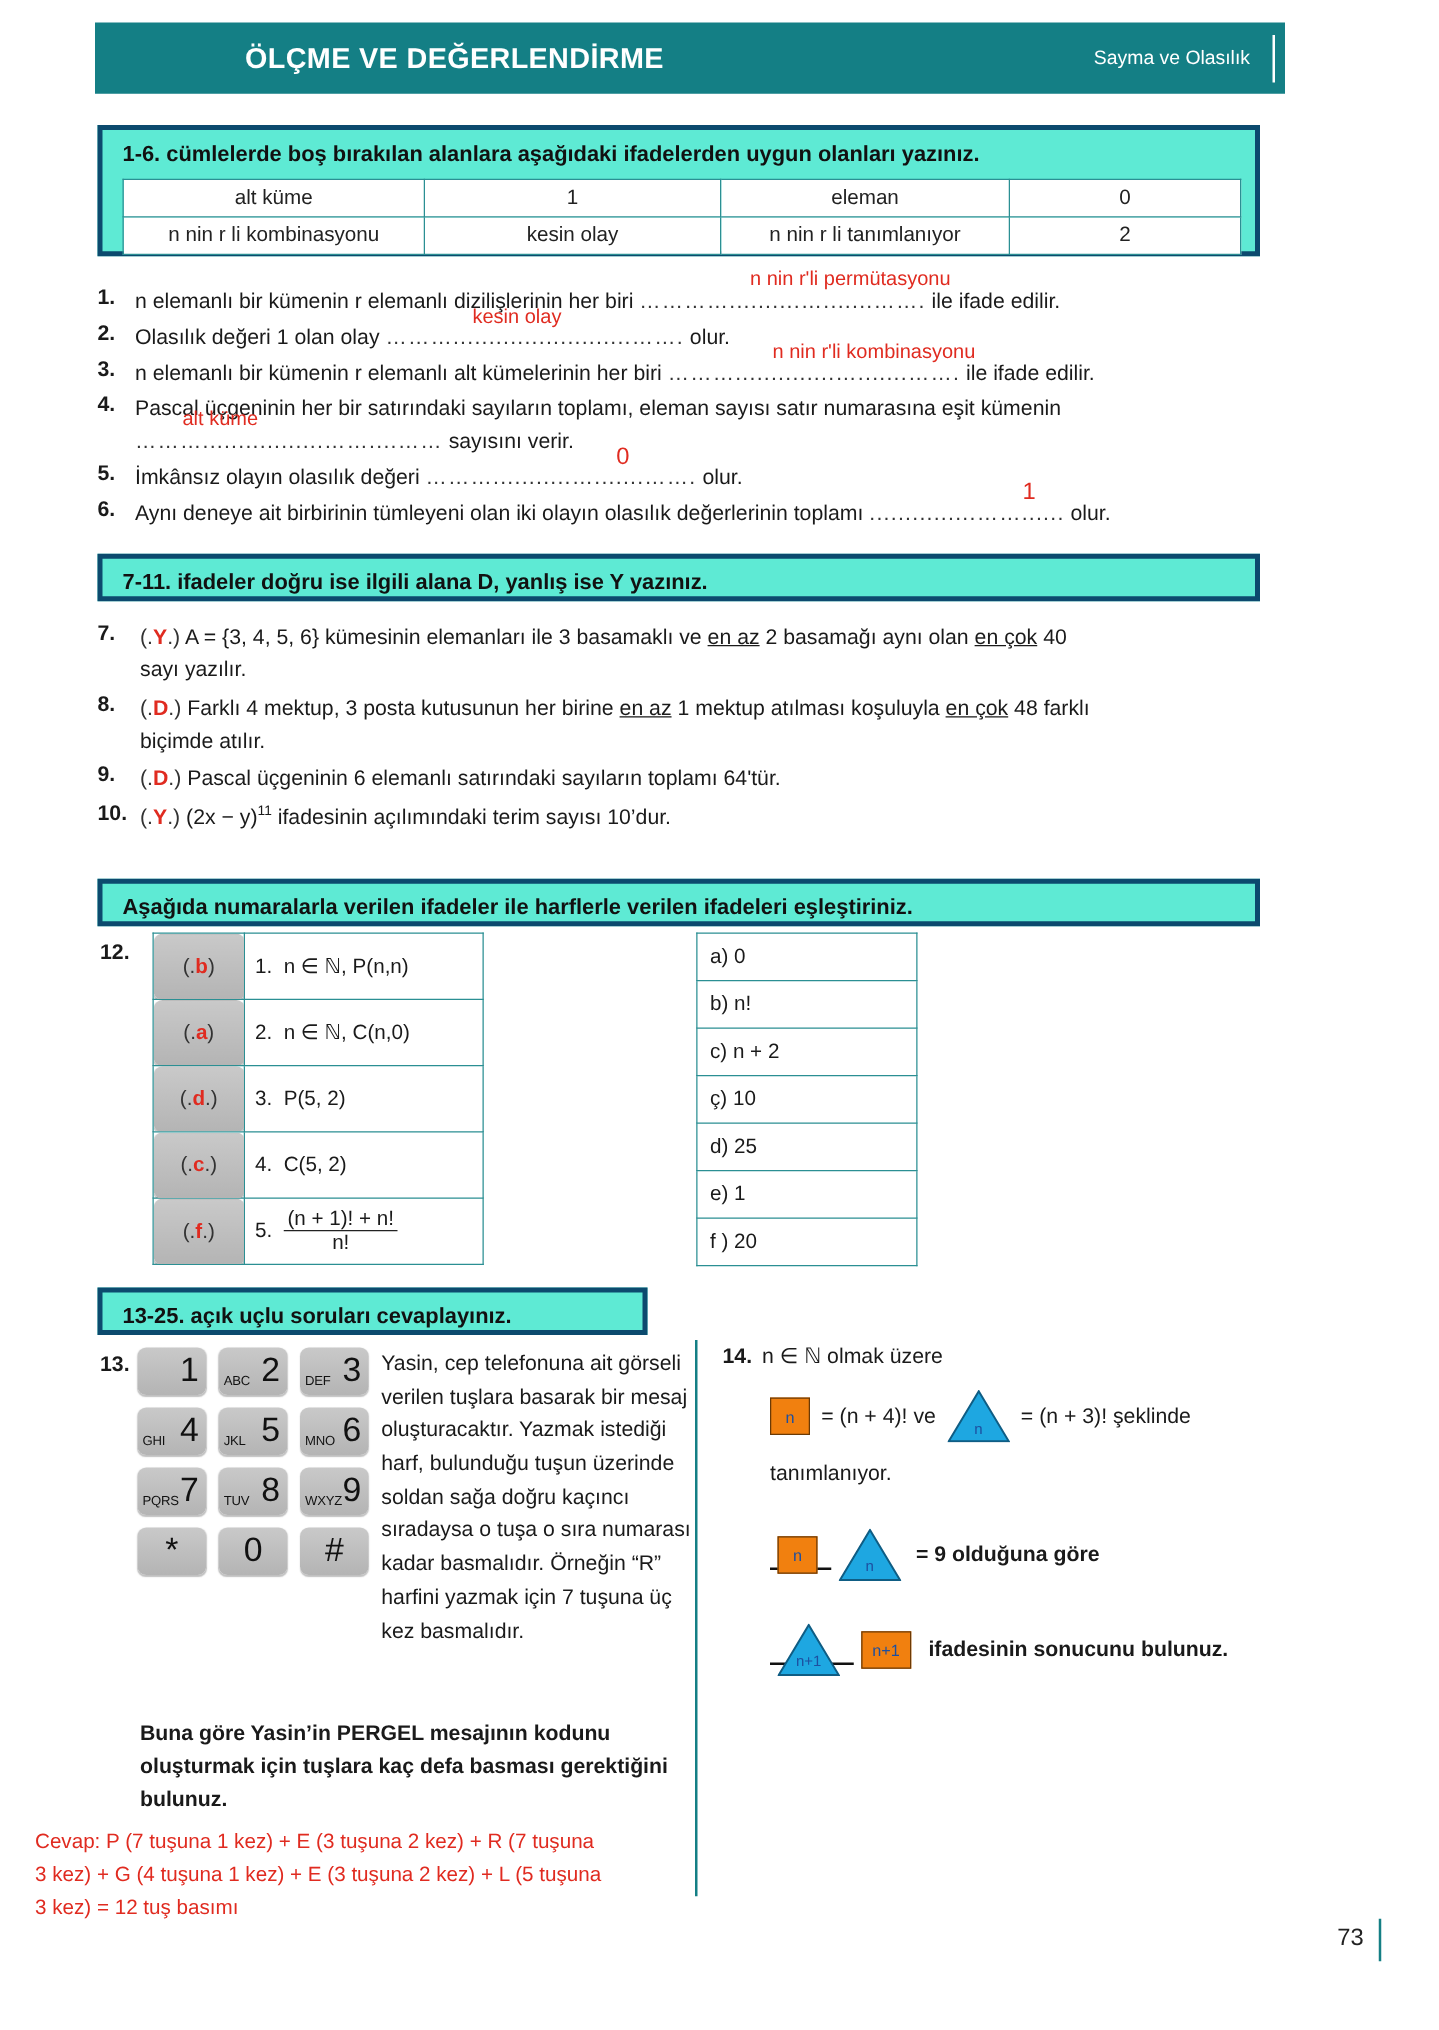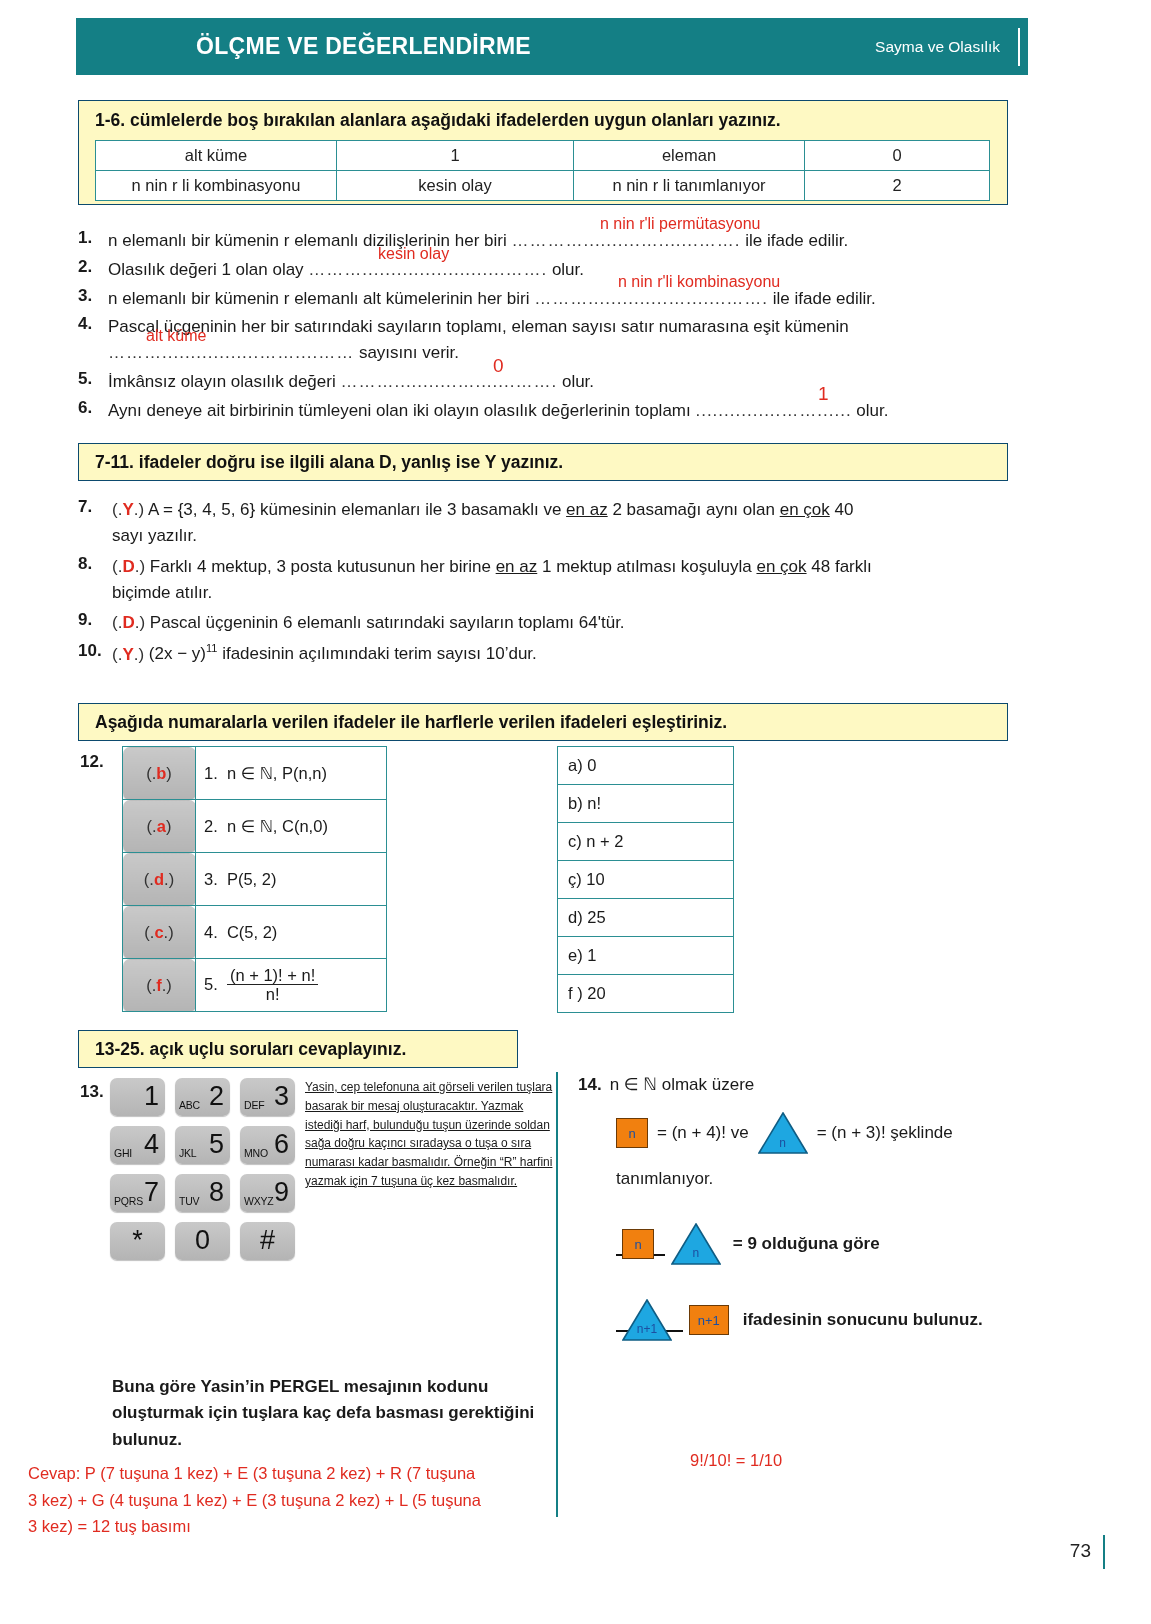--- a/index.html
+++ b/index.html
@@ -24,21 +24,21 @@
   }
   .header-sub{
     color:#ffffff; font-size:15.5px; padding-right:18px; white-space:nowrap;
   }
   .header-rule{
     width:2px; height:38px; background:#ffffff; margin-right:8px;
   }
   
   .page{position:absolute; left:0; top:0; width:1151px; height:1624px;}
   .band{
-    position:absolute; border:1px solid #0c4a6e; background:#fef9c3;
+    position:absolute; border:4px solid #0c4a6e; background:#5eead4;
     box-sizing:border-box;
   }
   .band-text{
     font-size:17.5px; font-weight:bold; color:#111; padding:9px 0 9px 16px;
   }
   
   .bank{
     position:absolute; border-collapse:collapse; table-layout:fixed;
   }
   .bank td{
@@ -84,21 +84,21 @@
   .key .dig{
     position:absolute; right:6px; top:50%; transform:translateY(-52%);
     font-size:27px; color:#111; font-family:"Liberation Sans",sans-serif;
   }
   .key .let{
     position:absolute; left:4px; bottom:5px;
     font-size:10.5px; color:#111; letter-spacing:-.2px;
   }
   .key.sym .dig{right:auto; left:50%; transform:translate(-50%,-52%);}
   
-  .q13text{position:absolute; left:305px; top:1078px; width:248px; font-size:12px; line-height:1.57;text-decoration:underline;}
+  .q13text{position:absolute; left:305px; top:1078px; width:248px; font-size:17px; line-height:1.57;}
   .q13bold{position:absolute; left:112px; top:1374px; width:445px; font-size:17px; line-height:1.55; font-weight:bold;}
   .redans{position:absolute; color:#e02b20; font-size:16.5px; line-height:1.62;}
   
   .vdiv{position:absolute; left:556px; top:1072px; width:2px; height:445px; background:#147f85;}
   
   .q14{position:absolute; left:578px; top:1072px; width:430px; font-size:17px; line-height:1.55;}
   .sq{
     display:inline-block; width:32px; height:30px;
     background:#f1800f; border:1.6px solid #6b3a06;
     color:#1d4fa0; font-size:13px; text-align:center; line-height:30px;
@@ -417,19 +417,18 @@
             <span>n+1</span>
           </span>
         </span>
         <span class="bot">
           <span class="sq" style="width:40px;">n+1</span>
         </span>
       </span>
       <span style="margin-left:8px; font-weight:bold;">ifadesinin sonucunu bulunuz.</span>
     </div>
 
-    <div class="redans" style="left:112px; top:375px; width:300px;">9!/10! = 1/10</div>
   </div>
 
   <div class="pagenum">73</div>
   <div class="pagebar"></div>
 
 </div>
 
 </body></html>

